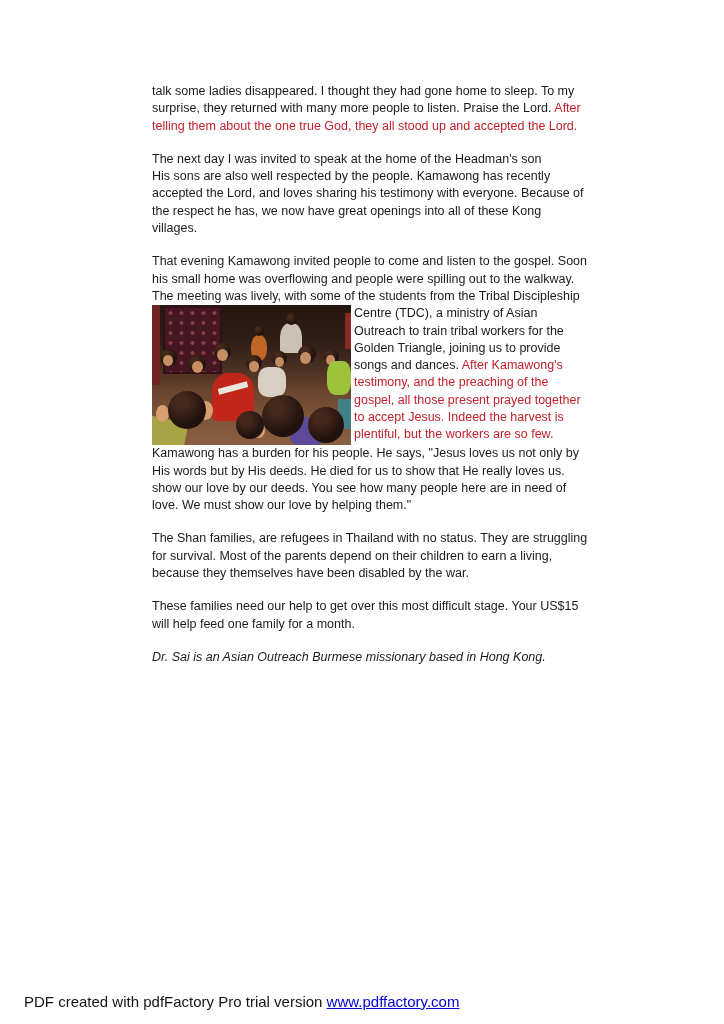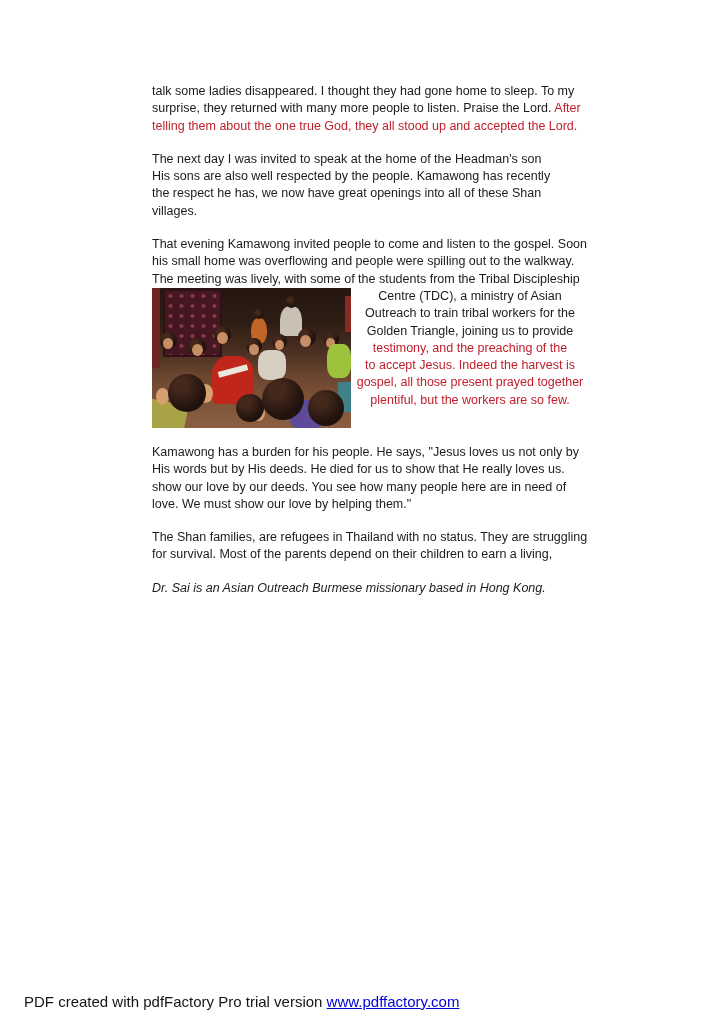--- a/index.html
+++ b/index.html
@@ -4,21 +4,21 @@
 <style>
   html,body{margin:0;padding:0;background:#ffffff;}
   body{width:724px;height:1024px;font-family:"Liberation Sans",sans-serif;}
   .page{position:relative;width:724px;height:1024px;background:#ffffff;overflow:hidden;}
   .content{position:absolute;left:152px;top:83px;width:434px;font-size:12.5px;line-height:17.3px;color:var(--body,#1b1b1b);}
   .para{margin:0 0 16px 0;}
   .para-tight{margin-bottom:0;margin-top:8px;}
   .line{white-space:nowrap;}
   .red{color:var(--red,#c0202c);}
   .italic{font-style:italic;}
-  .media-row{display:flex;align-items:flex-start;margin-bottom:16px;text-align:center;}
+  .media-row{display:flex;align-items:flex-start;}
   .wrap-col{margin-left:3px;width:232px;}
   
   .photo{position:relative;width:199px;height:140px;flex:0 0 auto;overflow:hidden;
     background:linear-gradient(180deg,#241610 0%,#2e1d14 25%,#4a2f22 45%,#6a452f 62%,#7d5238 78%,#8a5f41 100%);}
   .ps{position:absolute;}
   .ph-head{position:absolute;border-radius:50%;background:radial-gradient(circle at 35% 30%,#44281c 18%,#20120d 65%);}
   .ph-face{position:absolute;border-radius:50%;background:#c68e62;}
   .ph-hand{position:absolute;border-radius:50%;background:#d7a071;}
   
   .footer{position:absolute;left:24px;top:993px;font-size:15px;color:#151515;}
@@ -32,21 +32,22 @@
 
     <div class="para">
         <div class="line"><span>talk some ladies disappeared. I thought they had gone home to sleep. To my</span></div>
         <div class="line"><span>surprise, they returned with many more people to listen. Praise the Lord. </span><span class="red">After</span></div>
         <div class="line"><span class="red">telling them about the one true God, they all stood up and accepted the Lord.</span></div>
       </div>
 
     <div class="para">
         <div class="line"><span>The next day I was invited to speak at the home of the Headman's son</span></div>
         <div class="line"><span>His sons are also well respected by the people. Kamawong has recently</span></div>
-        <div class="line"><span>the respect he has, we now have great openings into all of these Shan</span></div>
+        <div class="line"><span>accepted the Lord, and loves sharing his testimony with everyone. Because of</span></div>
+        <div class="line"><span>the respect he has, we now have great openings into all of these Kong</span></div>
         <div class="line"><span>villages.</span></div>
       </div>
 
     <div class="para para-tight">
         <div class="line"><span>That evening Kamawong invited people to come and listen to the gospel. Soon</span></div>
         <div class="line"><span>his small home was overflowing and people were spilling out to the walkway.</span></div>
         <div class="line"><span>The meeting was lively, with some of the students from the Tribal Discipleship</span></div>
       </div>
 
     <div class="media-row">
@@ -88,39 +89,45 @@
 
         <div class="ph-head" style="left:16px;top:86px;width:38px;height:38px;"></div>
         <div class="ph-head" style="left:84px;top:106px;width:28px;height:28px;"></div>
         <div class="ph-head" style="left:110px;top:90px;width:42px;height:42px;"></div>
         <div class="ph-head" style="left:156px;top:102px;width:36px;height:36px;"></div>
       </div>
       <div class="wrap-col">
           <div class="line"><span>Centre (TDC), a ministry of Asian</span></div>
           <div class="line"><span>Outreach to train tribal workers for the</span></div>
           <div class="line"><span>Golden Triangle, joining us to provide</span></div>
+          <div class="line"><span>songs and dances. </span><span class="red">After Kamawong's</span></div>
           <div class="line"><span class="red">testimony, and the preaching of the</span></div>
+          <div class="line"><span class="red">gospel, all those present prayed together</span></div>
           <div class="line"><span class="red">to accept Jesus. Indeed the harvest is</span></div>
-          <div class="line"><span class="red">gospel, all those present prayed together</span></div>
           <div class="line"><span class="red">plentiful, but the workers are so few.</span></div>
         </div>
     </div>
 
     <div class="para">
         <div class="line"><span>Kamawong has a burden for his people. He says, "Jesus loves us not only by</span></div>
         <div class="line"><span>His words but by His deeds. He died for us to show that He really loves us.</span></div>
         <div class="line"><span>show our love by our deeds. You see how many people here are in need of</span></div>
         <div class="line"><span>love. We must show our love by helping them."</span></div>
       </div>
 
     <div class="para">
         <div class="line"><span>The Shan families, are refugees in Thailand with no status. They are struggling</span></div>
         <div class="line"><span>for survival. Most of the parents depend on their children to earn a living,</span></div>
+        <div class="line"><span>because they themselves have been disabled by the war.</span></div>
       </div>
 
+    <div class="para">
+        <div class="line"><span>These families need our help to get over this most difficult stage. Your US$15</span></div>
+        <div class="line"><span>will help feed one family for a month.</span></div>
+      </div>
 
     <div class="para">
         <div class="line"><span class="italic">Dr. Sai is an Asian Outreach Burmese missionary based in Hong Kong.</span></div>
       </div>
   </div>
 
   <div class="footer">
     <span>PDF created with pdfFactory Pro trial version </span><a href="#">www.pdffactory.com</a>
   </div>
 </div>

